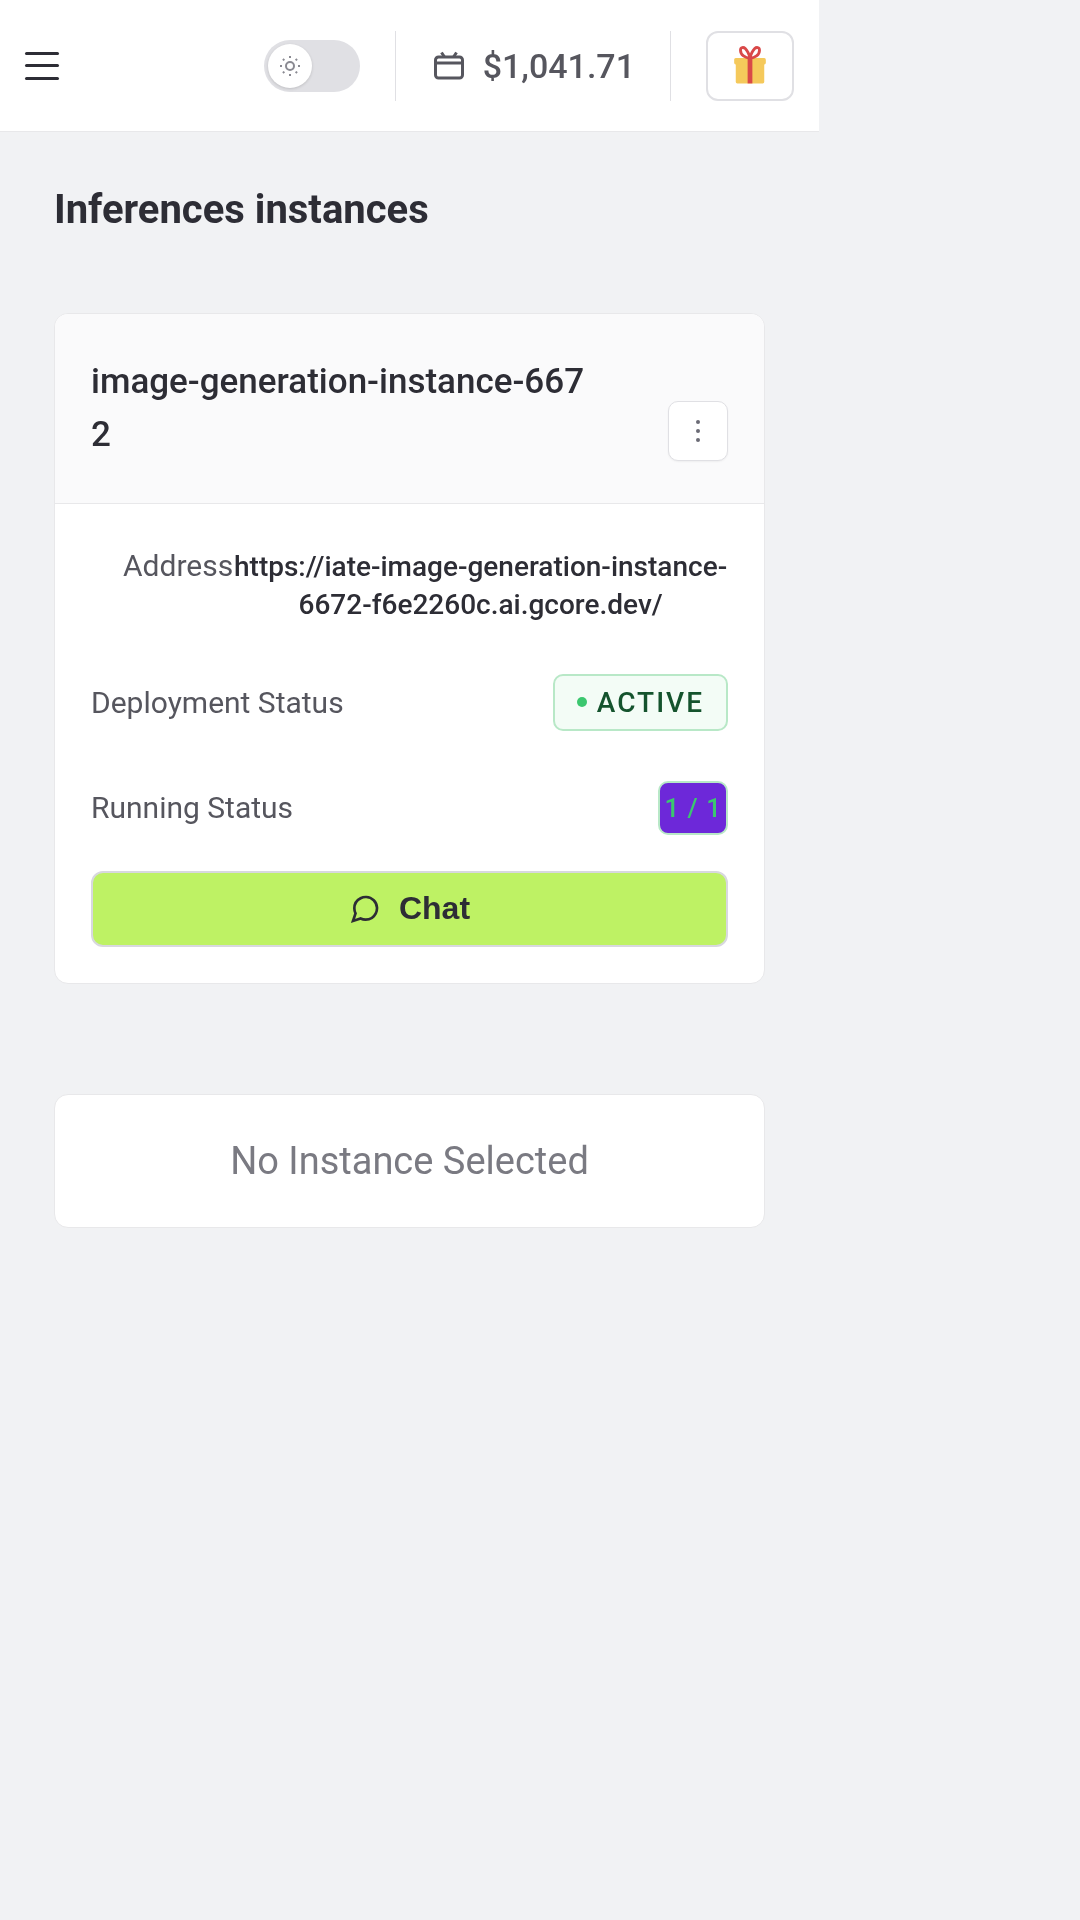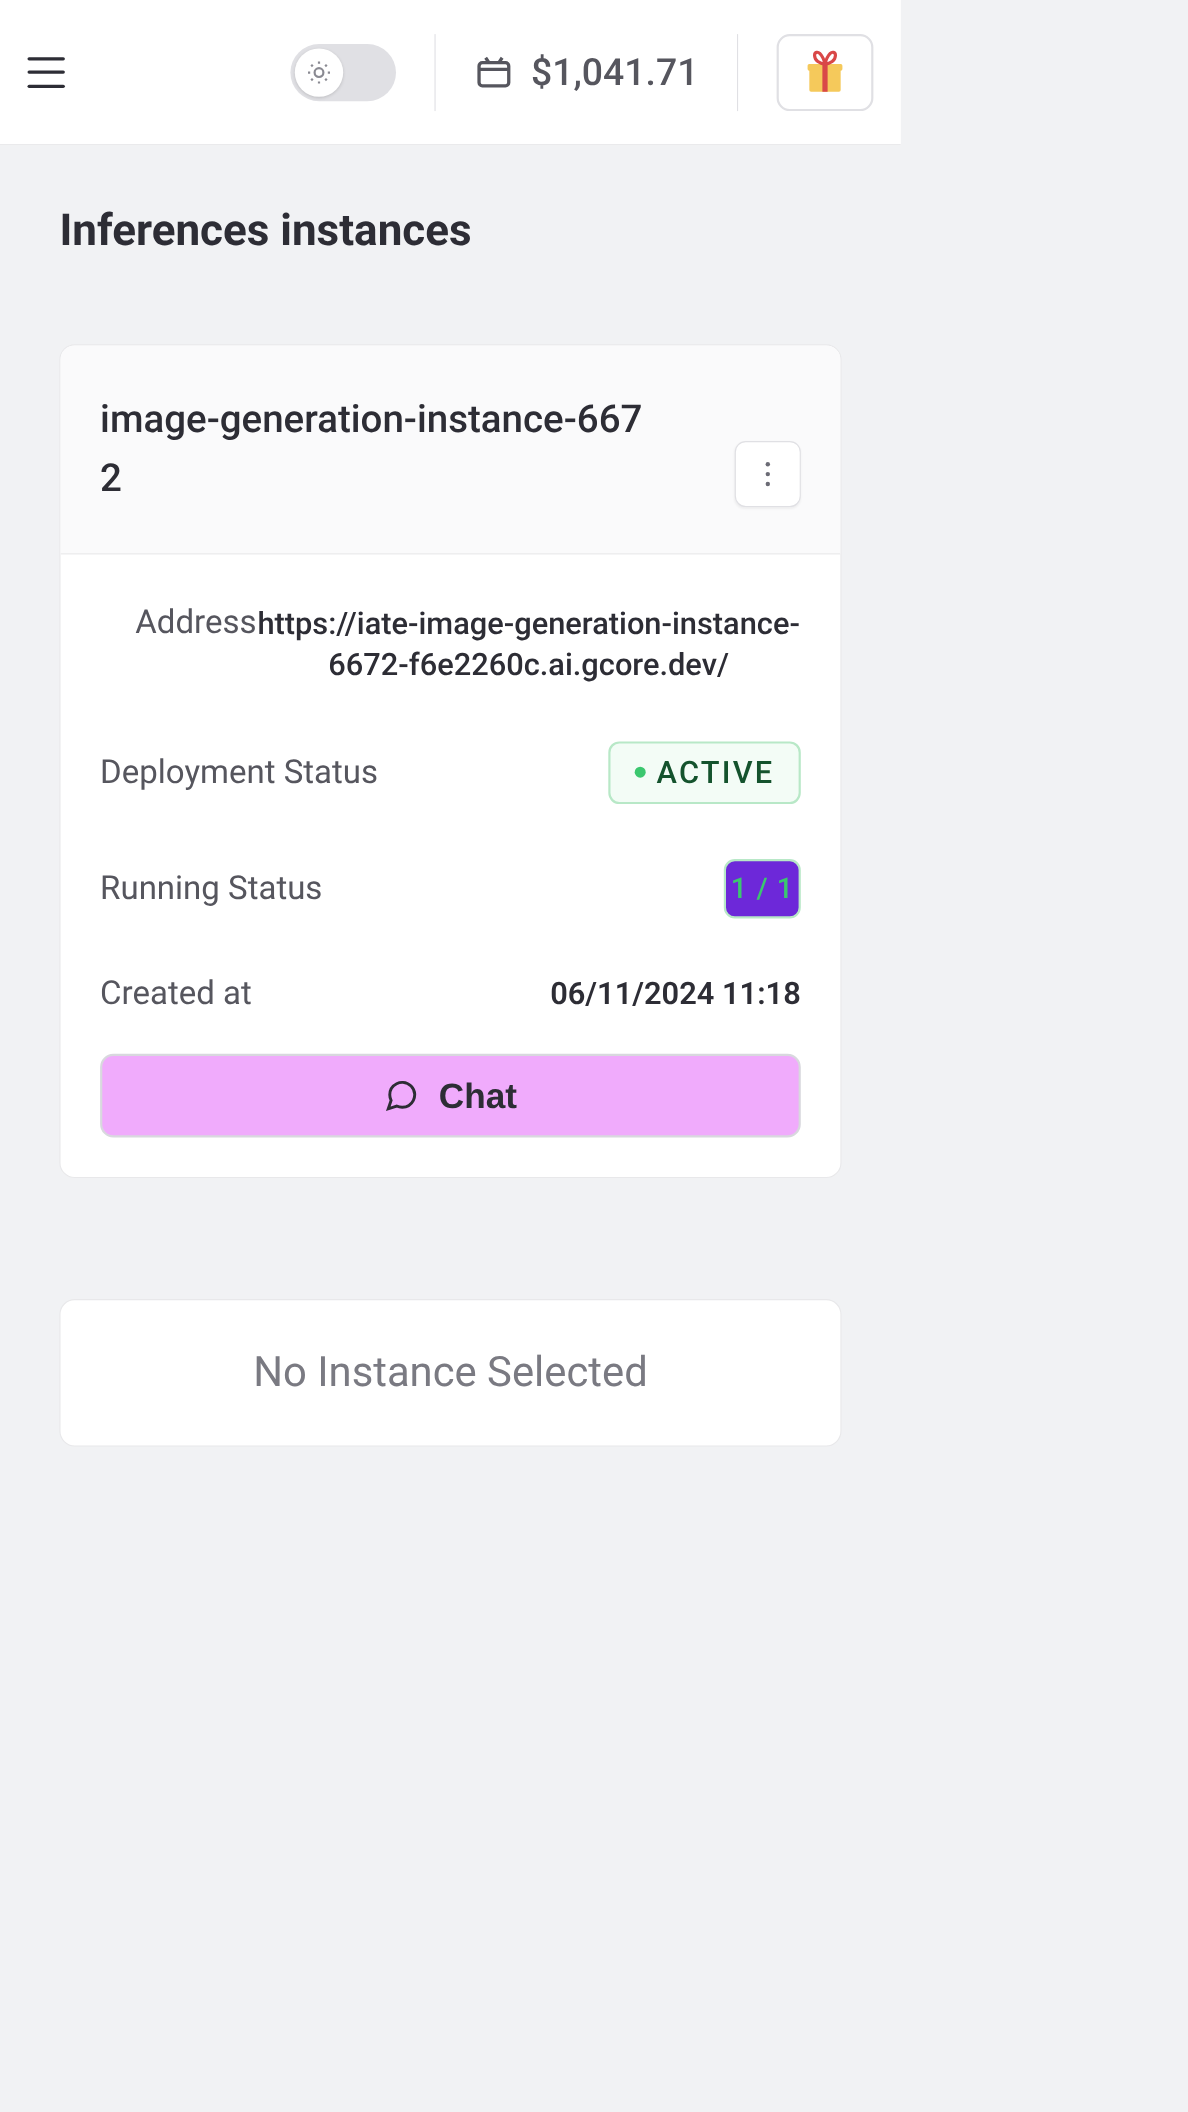--- a/index.html
+++ b/index.html
@@ -226,21 +226,21 @@
       font-size: 26px;
       color: #3bc76f;
       font-weight: 500;
       letter-spacing: 1px;
     }
     .chat-btn {
       width: 100%;
       height: 76px;
       border: 2px solid #d8d8de;
       border-radius: 12px;
-      background: #f0abfc;
+      background: #bef264;
       display: flex;
       align-items: center;
       justify-content: center;
       gap: 18px;
       cursor: pointer;
       font-size: 32px;
       font-weight: 600;
       color: #2d2d35;
     }
     .chat-icon {
@@ -331,24 +331,20 @@
         <div class="info-label">Deployment Status</div>
         <div class="status-badge">
           <span class="status-dot"></span>
           <span class="status-text">ACTIVE</span>
         </div>
       </div>
       <div class="info-row">
         <div class="info-label">Running Status</div>
         <div class="running-badge">1 / 1</div>
       </div>
-      <div class="info-row">
-        <div class="info-label">Created at</div>
-        <div class="info-value">06/11/2024 11:18</div>
-      </div>
       <button class="chat-btn">
         <svg class="chat-icon" viewBox="0 0 24 24" fill="none" stroke="#2d2d35" stroke-width="2">
           <path d="M21 11.5a8.38 8.38 0 0 1-.9 3.8 8.5 8.5 0 0 1-7.6 4.7 8.38 8.38 0 0 1-3.8-.9L3 21l1.9-5.7a8.38 8.38 0 0 1-.9-3.8 8.5 8.5 0 0 1 4.7-7.6 8.38 8.38 0 0 1 3.8-.9h.5a8.48 8.48 0 0 1 8 8v.5z"></path>
         </svg>
         <span>Chat</span>
       </button>
     </div>
   </div>
 
   <div class="selected-card">

